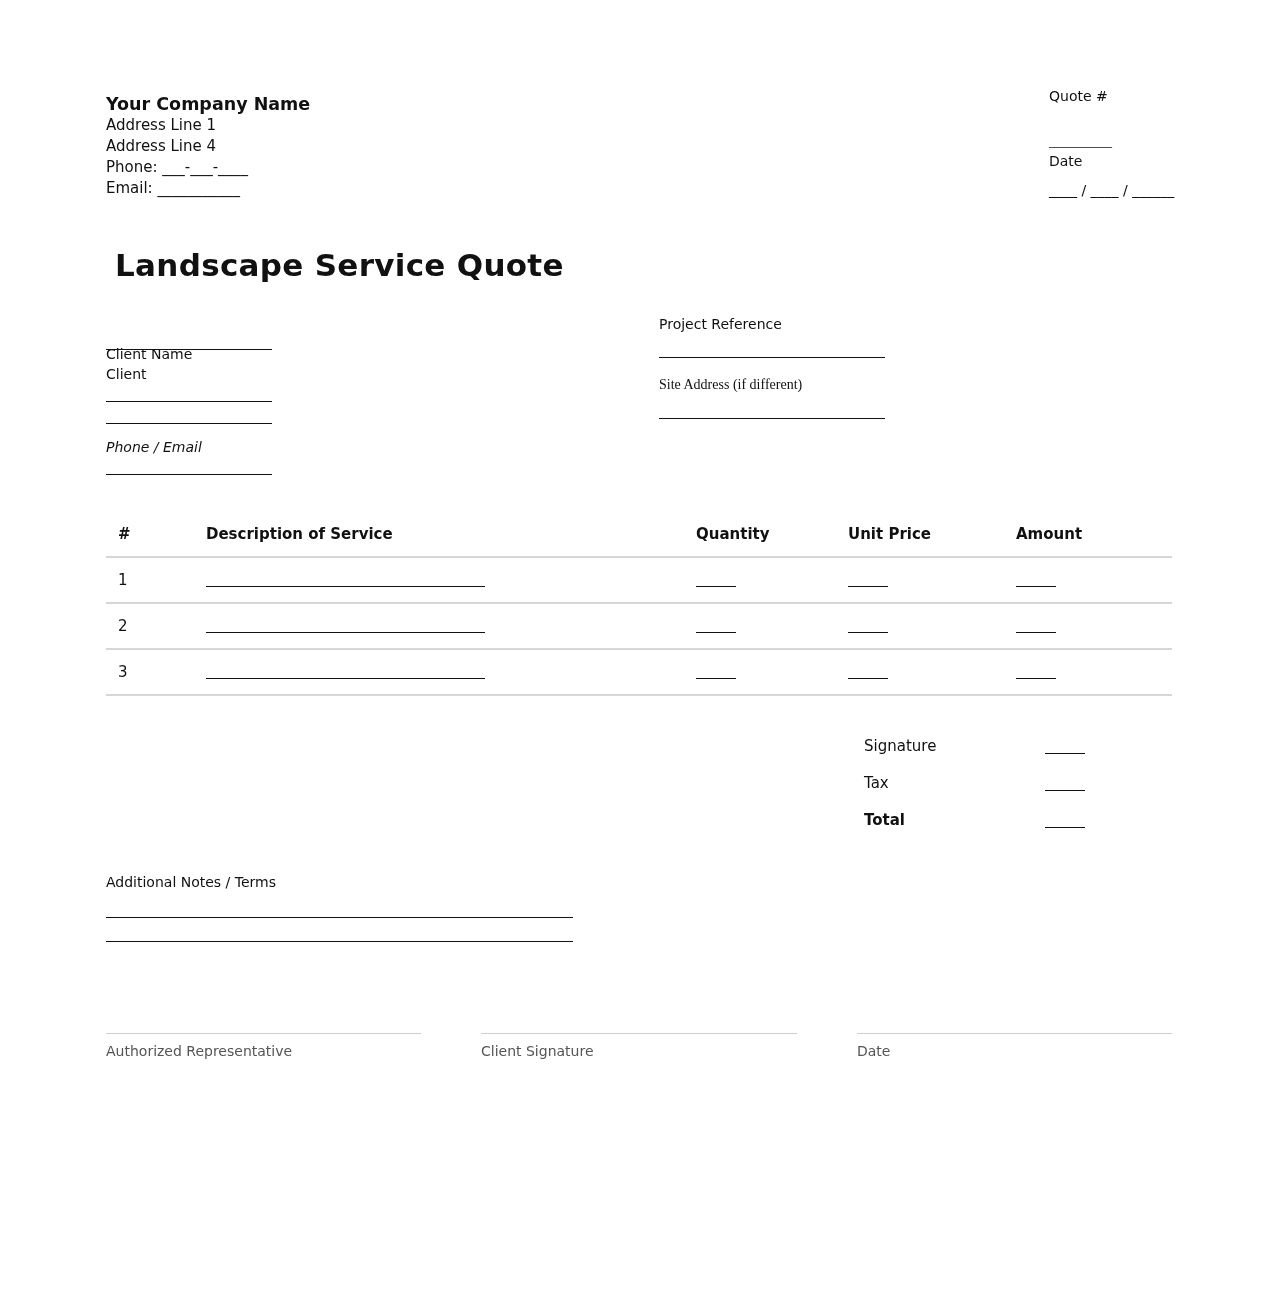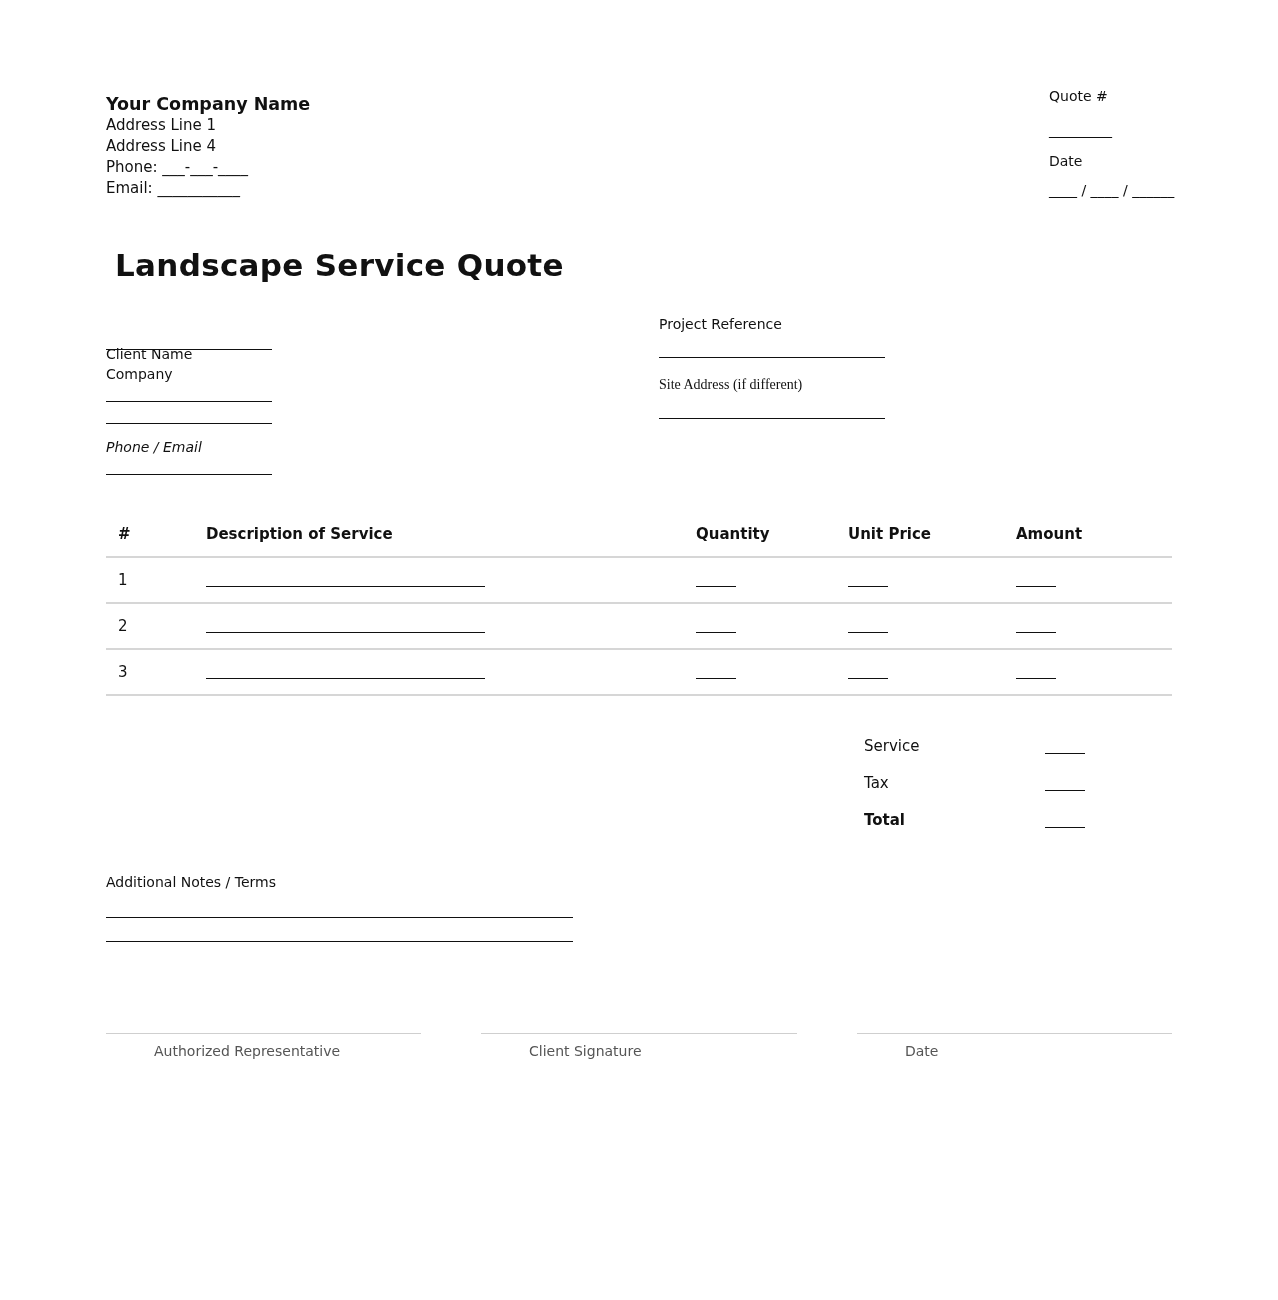--- a/index.html
+++ b/index.html
@@ -10,43 +10,43 @@
     }
     .abs { position: absolute; }
     .t15 { font-size: 15px; line-height: 21px; }
     .t14 { font-size: 14px; line-height: 20px; }
     .company-name { font-size: 17.5px; font-weight: bold; line-height: 22px; }
     .title { font-size: 31px; font-weight: bold; letter-spacing: 0.3px; line-height: 38px; }
     .uline { display: inline-block; border-bottom: 1px solid #111; height: 0; }
     .hdr { font-size: 15px; font-weight: bold; }
     .rowline { position: absolute; left: 106px; width: 1066px; height: 0; border-top: 2px solid #d6d6d6; }
     .sigline { position: absolute; height: 0; border-top: 1px solid #cfcfcf; }
-    .siglabel { font-size: 14px; color: #555555; margin-left: 48px; }
+    .siglabel { font-size: 14px; color: #555555; }
   </style>
 </head>
 <body>
 
 <div class="abs" style="left:106px; top:93px;">
   <div class="company-name">Your Company Name</div>
   <div class="t15">Address Line 1</div>
   <div class="t15">Address Line 4</div>
   <div class="t15">Phone: ___-___-____</div>
   <div class="t15">Email: ___________</div>
 </div>
 
 <div class="abs t14" style="left:1049px; top:86px;">Quote #</div>
-<div class="abs t14" style="left:1049px; top:120px;">_________</div>
+<div class="abs t14" style="left:1049px; top:132px;font-family:Liberation Serif, serif;">_________</div>
 <div class="abs t14" style="left:1049px; top:151px;">Date</div>
 <div class="abs t14" style="left:1049px; top:180px;">____ / ____ / ______</div>
 
 <div class="abs title" style="left:115px; top:246px;">Landscape Service Quote</div>
 
 <div class="abs t14" style="left:106px; top:312px;margin-top:32px;">Client Name</div>
 <div class="abs uline" style="left:106px; top:349px; width:166px;"></div>
-<div class="abs t14" style="left:106px; top:364px;">Company</div>
+<div class="abs t14" style="left:106px; top:364px;">Client</div>
 <div class="abs uline" style="left:106px; top:401px; width:166px;"></div>
 <div class="abs uline" style="left:106px; top:423px; width:166px;"></div>
 <div class="abs t14" style="left:106px; top:437px;font-style:italic;">Phone / Email</div>
 <div class="abs uline" style="left:106px; top:474px; width:166px;"></div>
 
 <div class="abs t14" style="left:659px; top:314px;">Project Reference</div>
 <div class="abs uline" style="left:659px; top:357px; width:226px;"></div>
 <div class="abs t14" style="left:659px; top:375px;font-family:Liberation Serif, serif;">Site Address (if different)</div>
 <div class="abs uline" style="left:659px; top:418px; width:226px;"></div>
 
@@ -77,21 +77,21 @@
 
 <div>
   <div class="abs t15" style="left:118px; top:662px;">3</div>
   <div class="abs uline" style="left:206px; top:678px; width:279px;"></div>
   <div class="abs uline" style="left:696px; top:678px; width:40px;"></div>
   <div class="abs uline" style="left:848px; top:678px; width:40px;"></div>
   <div class="abs uline" style="left:1016px; top:678px; width:40px;"></div>
 </div>
 <div class="rowline" style="top:694px;"></div>
 
-<div class="abs t15" style="left:864px; top:736px;">Service</div>
+<div class="abs t15" style="left:864px; top:736px;">Signature</div>
 <div class="abs uline" style="left:1045px; top:753px; width:40px;"></div>
 <div class="abs t15" style="left:864px; top:773px;">Tax</div>
 <div class="abs uline" style="left:1045px; top:790px; width:40px;"></div>
 <div class="abs t15" style="left:864px; top:810px; font-weight:bold;">Total</div>
 <div class="abs uline" style="left:1045px; top:827px; width:40px;"></div>
 
 <div class="abs t14" style="left:106px; top:872px;">Additional Notes / Terms</div>
 <div class="abs uline" style="left:106px; top:917px; width:467px;"></div>
 <div class="abs uline" style="left:106px; top:941px; width:467px;"></div>
 

